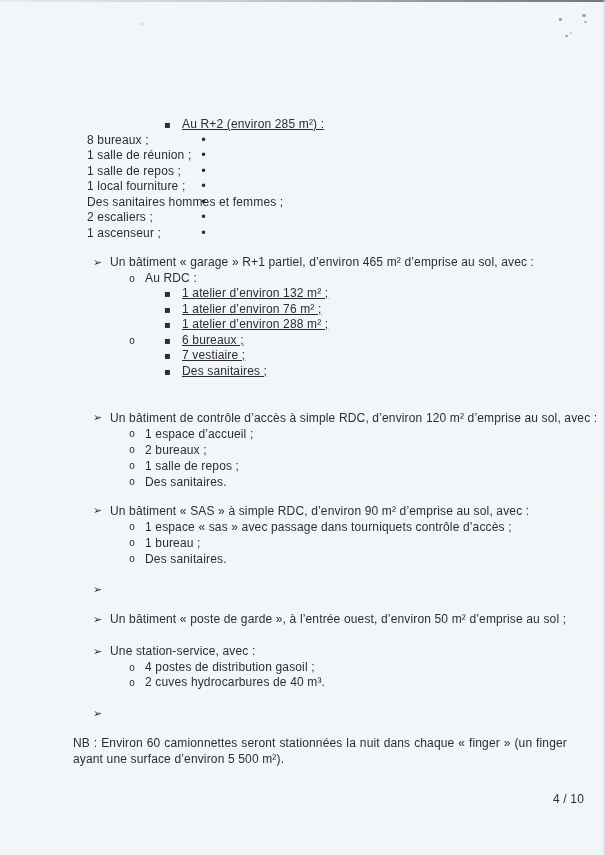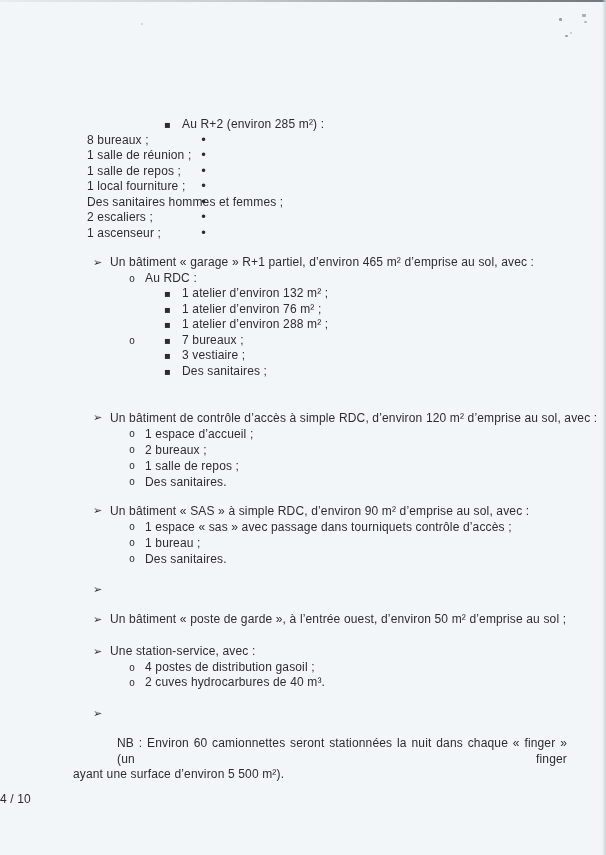--- a/index.html
+++ b/index.html
@@ -24,35 +24,35 @@
   
   .block{position:absolute;left:0;width:606px;line-height:15.5px;}
   .lh16{line-height:16px;}
   .line{position:relative;white-space:nowrap;}
   .marker{position:absolute;top:0;font-family:"DejaVu Sans",sans-serif;}
   .lvl-arrow>.marker{left:93px;font-size:11px;}
   .lvl-arrow>.txt{margin-left:110px;}
   .lvl-o>.marker{left:129px;font-size:10px;font-family:"DejaVu Sans Mono",monospace;}
   .lvl-o>.txt{margin-left:145px;}
   .lvl-sq>.marker{left:164px;font-size:10px;}
-  .lvl-sq>.txt{margin-left:182px;}
+  .lvl-sq>.txt{margin-left:182px;text-decoration:underline;}
   .lvl-dot>.marker{left:200px;font-size:12px;}
   .lvl-dot>.txt{margin-left:87px;}
   .txt{display:block;}
   .b-r2{top:117px;}
   .b-garage{top:255px;}
   .b-controle{top:410px;}
   .b-sas{top:503px;}
   .b-abri{top:582px;}
   .b-poste{top:612px;}
   .b-station{top:644px;}
   .b-tunnel{top:706px;}
   .b-nb{top:736px;left:73px;width:494px;}
-  .nb-l1{text-align:justify;text-align-last:justify;white-space:normal;margin-left:44px;}
-  .footer{position:absolute;top:792px;left:0;width:572px;text-align:left;}
+  .nb-l1{text-align:justify;text-align-last:justify;white-space:normal;}
+  .footer{position:absolute;top:792px;left:12px;width:572px;text-align:right;}
 </style>
 </head>
 <body>
 
 <div class="page">
 
   <div class="edge-top"></div>
   <div class="edge-right"></div>
   <div class="speck s1"></div>
   <div class="speck s2"></div>
@@ -115,25 +115,25 @@
     </div>
     <div class="line lvl-sq">
       <span class="marker">▪</span>
       <span class="txt">1 atelier d’environ 288 m² ;</span>
     </div>
     <div class="line lvl-o">
       <span class="marker">o</span>
     </div>
     <div class="line lvl-sq">
       <span class="marker">▪</span>
-      <span class="txt">7 bureaux ;</span>
-    </div>
-    <div class="line lvl-sq">
-      <span class="marker">▪</span>
-      <span class="txt">3 vestiaire ;</span>
+      <span class="txt">6 bureaux ;</span>
+    </div>
+    <div class="line lvl-sq">
+      <span class="marker">▪</span>
+      <span class="txt">7 vestiaire ;</span>
     </div>
     <div class="line lvl-sq">
       <span class="marker">▪</span>
       <span class="txt">Des sanitaires ;</span>
     </div>
   </div>
 
   <div class="block b-controle lh16">
     <div class="line lvl-arrow">
       <span class="marker">➢</span>

